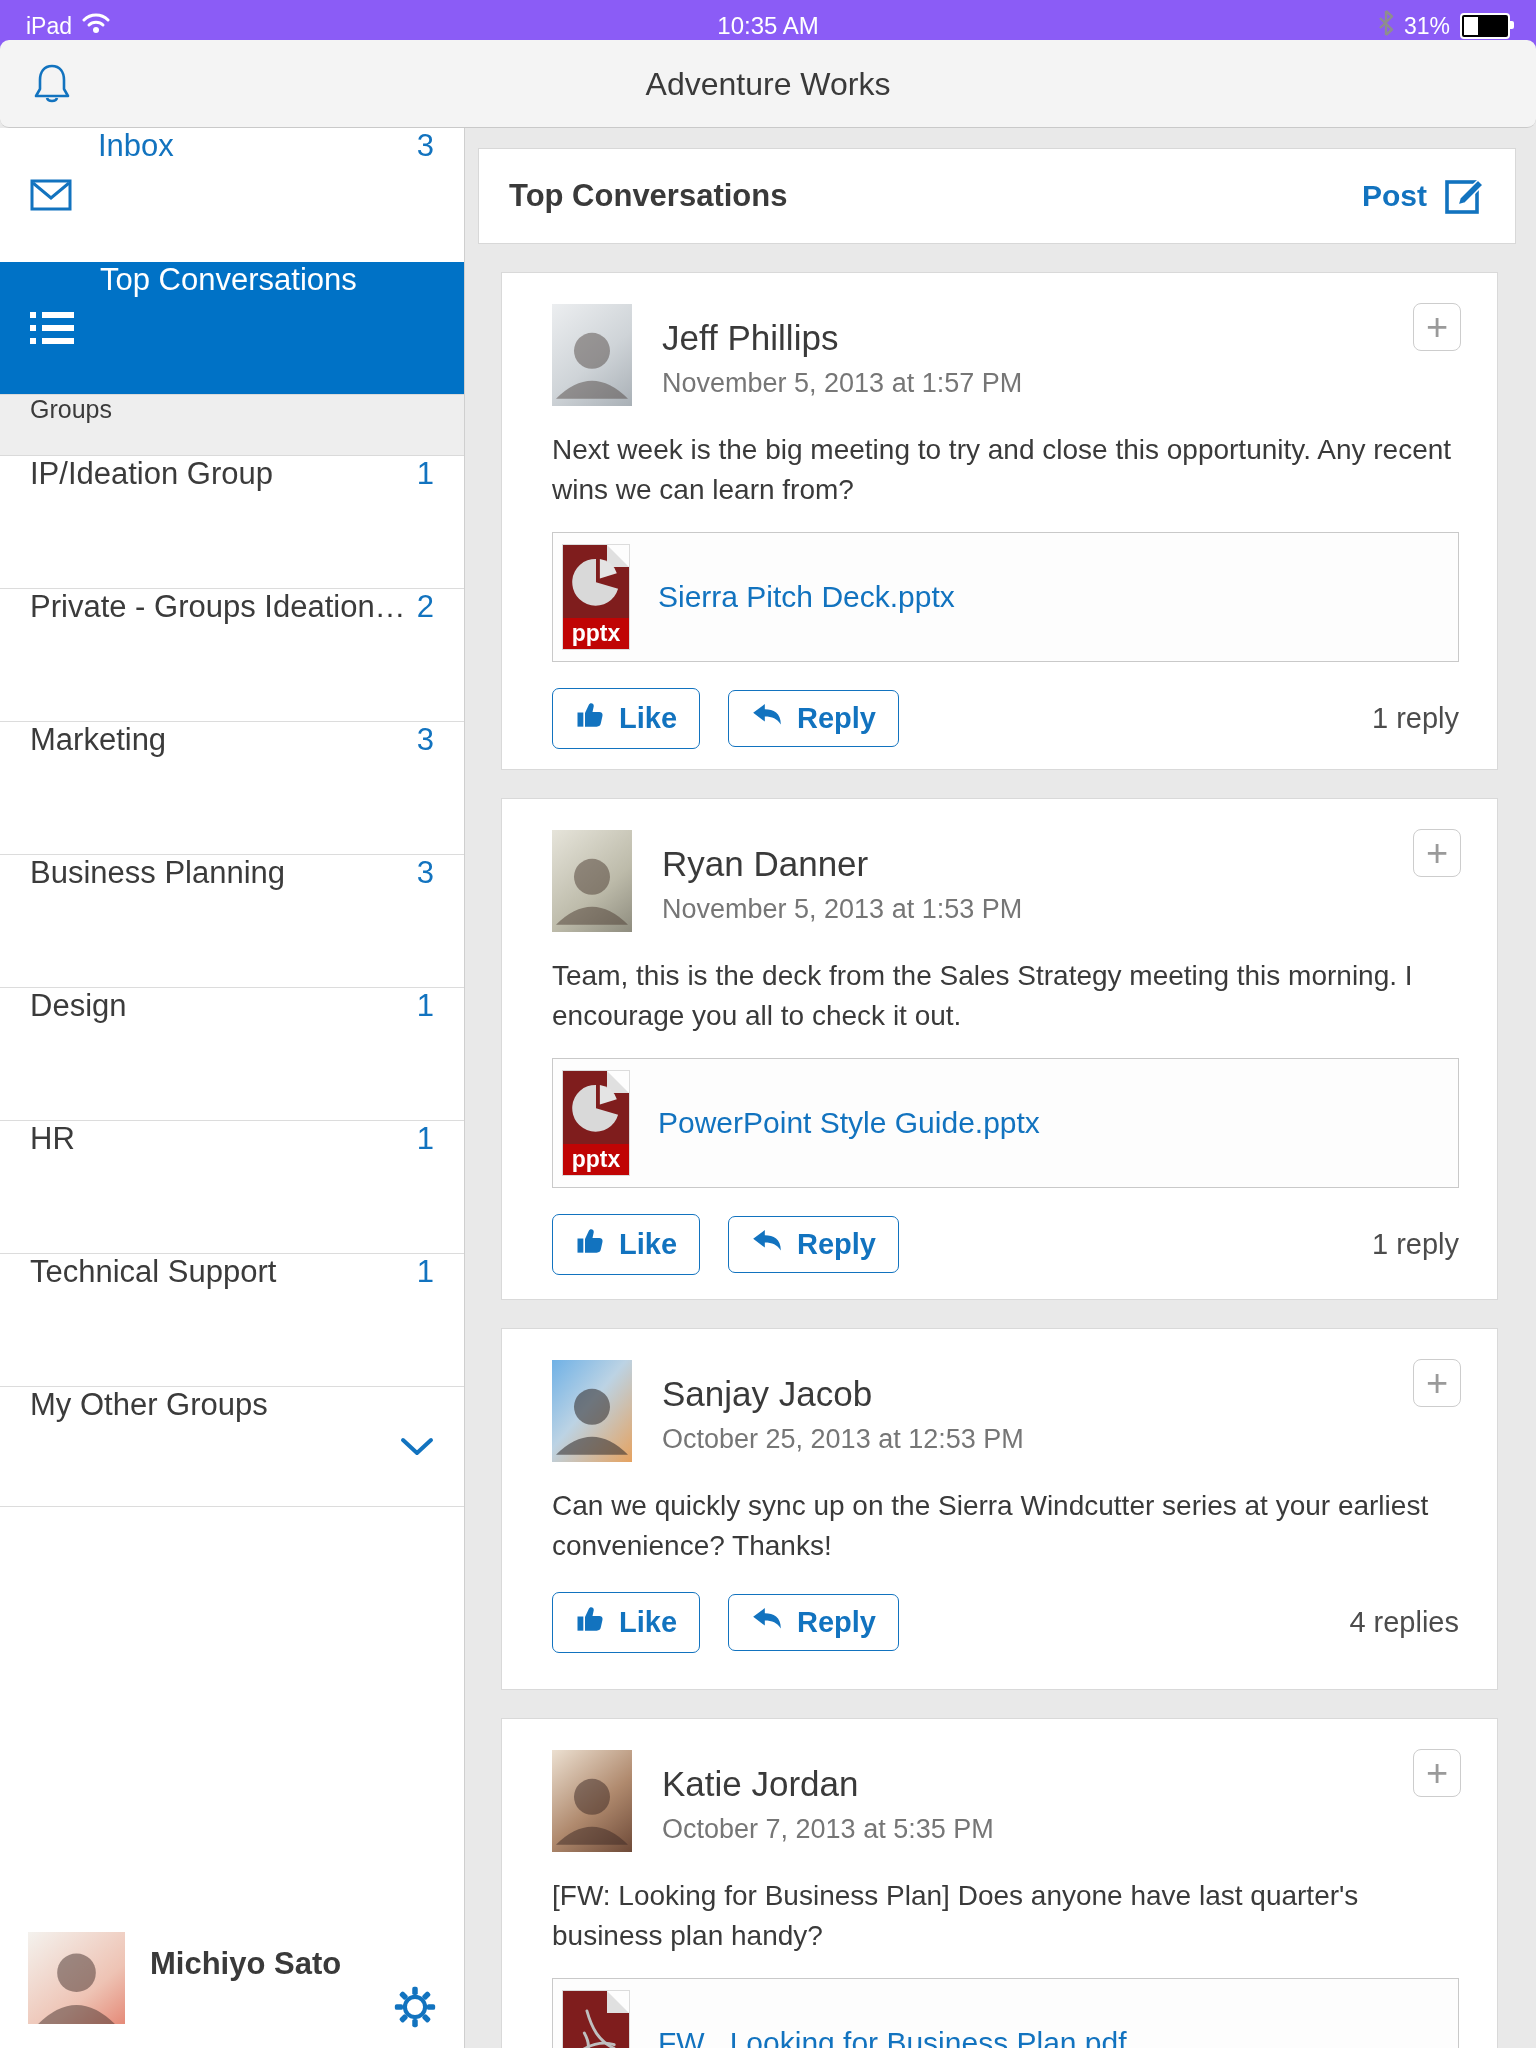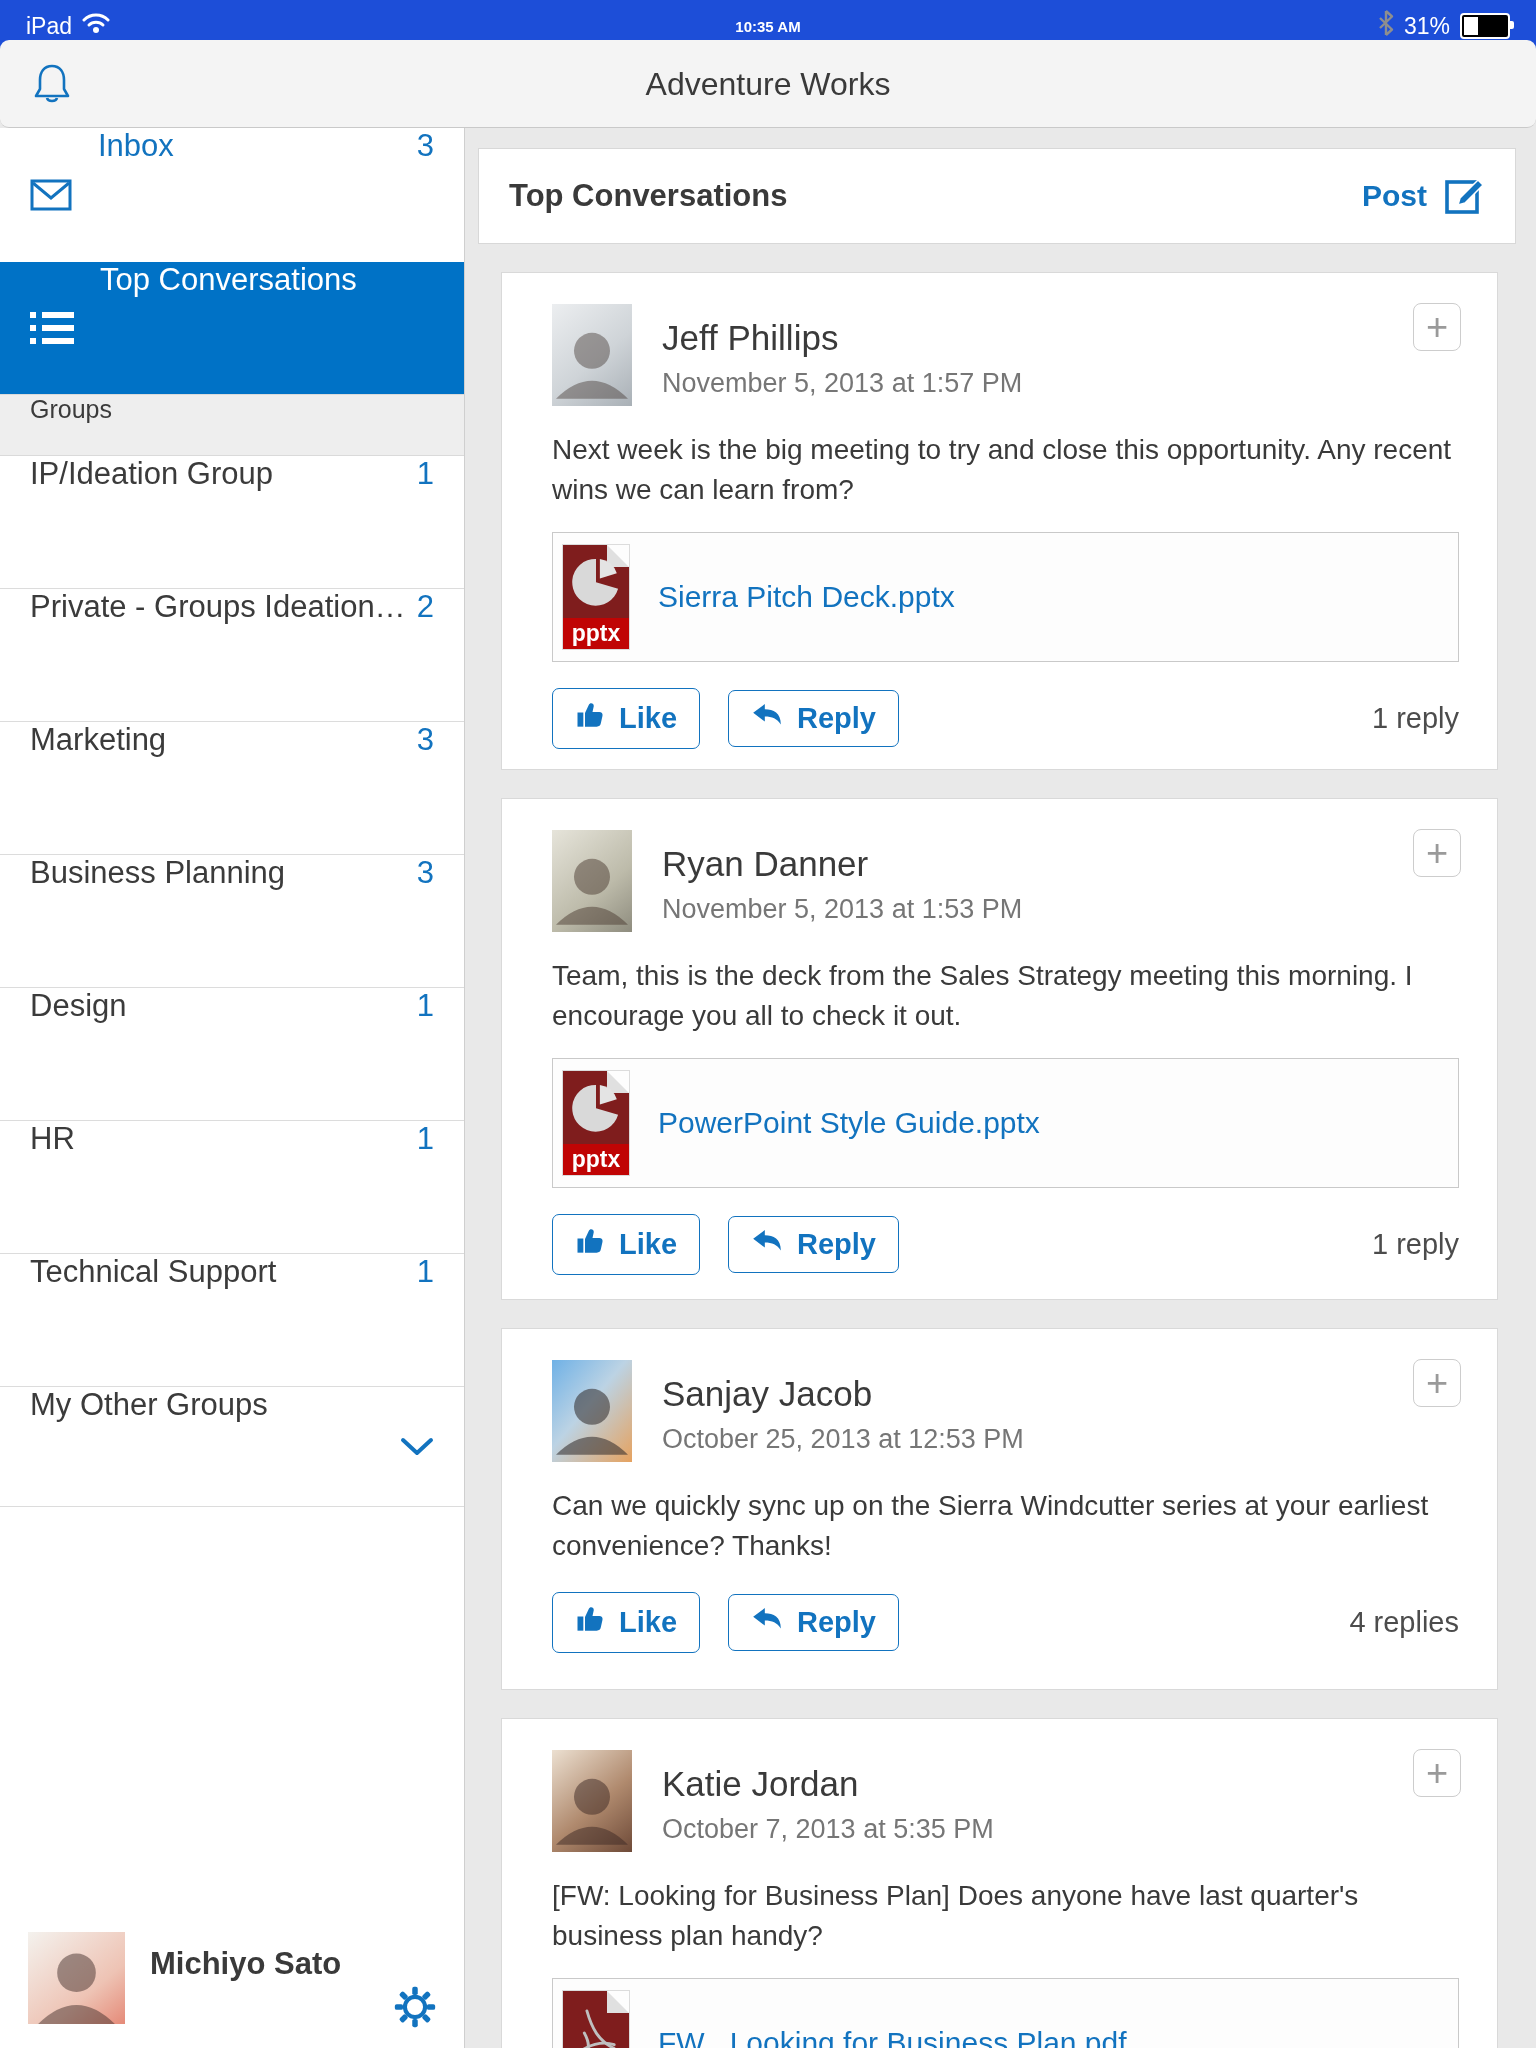--- a/index.html
+++ b/index.html
@@ -1,24 +1,24 @@
 <!DOCTYPE html>
 <html><head>
 <meta charset="utf-8">
 <style>
   html,body{margin:0;padding:0;background:#e9e9e9;}
   #screen{position:relative;width:1536px;height:2048px;overflow:hidden;
     font-family:"Liberation Sans","DejaVu Sans",sans-serif;color:#3a3a3a;background:#e9e9e9;}
 
   
-  #statusbar{position:absolute;left:0;top:0;width:1536px;height:52px;background:#1d4ed8;
+  #statusbar{position:absolute;left:0;top:0;width:1536px;height:52px;background:#8b5cf6;
     display:flex;align-items:center;justify-content:space-between;padding:0 26px;box-sizing:border-box;
     color:#fff;font-size:23px;}
   .sb-left,.sb-right{display:flex;align-items:center;gap:10px;}
-  .sb-time{position:absolute;left:50%;transform:translateX(-50%);font-weight:bold;font-size:15px;}
+  .sb-time{position:absolute;left:50%;transform:translateX(-50%);font-weight:normal;font-size:24px;}
   .battery{width:46px;height:22px;border:2px solid #fff;border-radius:4px;position:relative;background:#000;}
   .battery .fill{position:absolute;left:2px;top:2px;bottom:2px;width:31%;background:#fff;}
   .battery .nub{position:absolute;right:-6px;top:6px;width:4px;height:8px;background:#fff;border-radius:0 2px 2px 0;}
 
   
   #appheader{position:absolute;left:0;top:40px;width:1536px;height:88px;background:#f4f4f4;
     border-bottom:1px solid #c9c9c9;box-sizing:border-box;border-radius:9px;}
   #appheader .title{position:absolute;left:0;right:0;top:0;height:88px;display:flex;align-items:center;
     justify-content:center;font-size:32px;color:#3a3a3a;}
   .bell-btn{position:absolute;left:28px;top:22px;width:48px;height:48px;display:flex;align-items:center;justify-content:center;}

